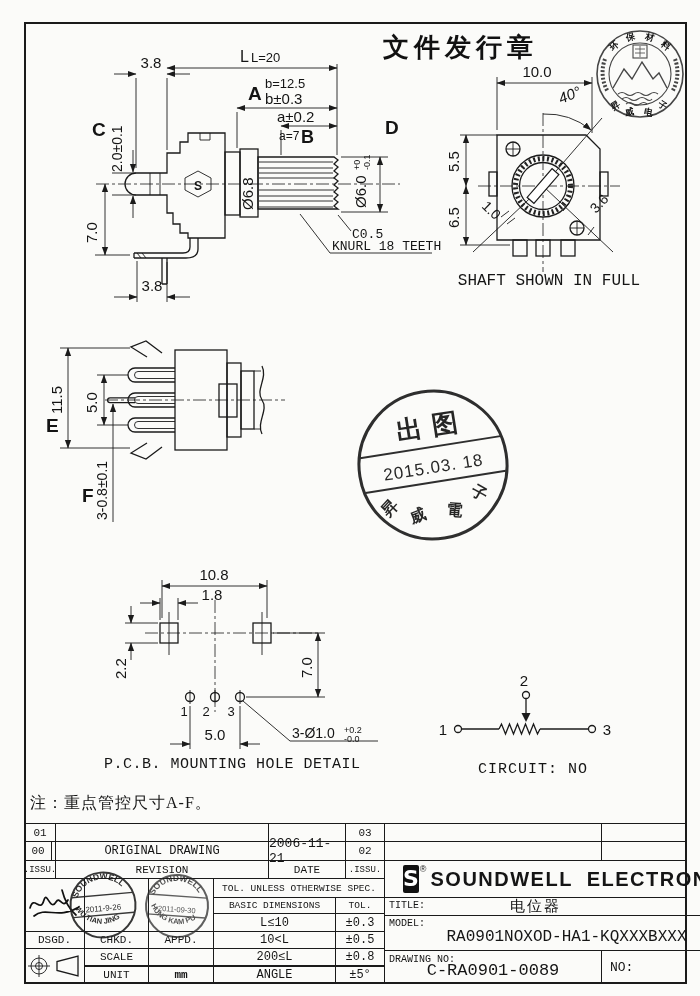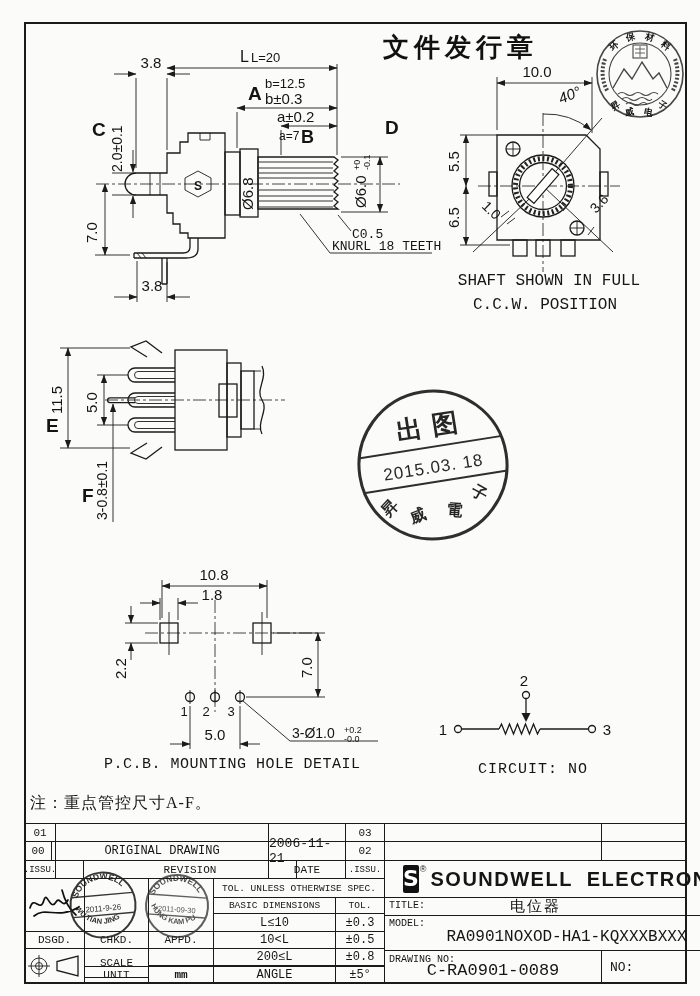--- a/index.html
+++ b/index.html
@@ -240,21 +240,20 @@
     </g>
     <g>
       <path class="tn" d="M569,203 l-6,8 M594,227 l-6,8"></path>
       <g transform="translate(596,214) rotate(-47)">
           <text font-size="14">3.6</text>
         </g>
     </g>
   </svg>
 
   <div class="abs mono" style="left:449px;top:272px;width:200px;text-align:center;font-size:16px;">SHAFT SHOWN IN FULL</div>
-  <div class="abs mono" style="left:445px;top:296px;width:200px;text-align:center;font-size:16px;">C.C.W. POSITION</div>
 
   <svg style="left:40px;top:330px;" width="250" height="205" viewBox="40 330 250 205">
     <defs>
       <marker id="ar3" viewBox="0 0 10 10" refX="9" refY="5" markerWidth="10" markerHeight="10" orient="auto-start-reverse">
         <path d="M0,1.5 L9.5,5 L0,8.5 z" fill="#1b1b1b"></path>
       </marker>
     </defs>
     <line class="cl" x1="105" y1="400" x2="285" y2="400"></line>
     <rect class="ln" x="175" y="350" width="52" height="100" fill="#fbfbf9"></rect>
     <rect class="ln" x="219" y="384" width="18" height="33"></rect>
@@ -412,21 +411,21 @@
   <div class="cell mono" style="left:601px;top:823px;width:86px;height:19px;font-size:11px;"></div>
 
   <div class="cell mono" style="left:24px;top:841px;width:28px;height:20px;font-size:11px;">00</div>
   <div class="cell mono" style="left:55px;top:841px;width:214px;height:20px;font-size:12px;">ORIGINAL  DRAWING</div>
   <div class="cell mono" style="left:268px;top:841px;width:78px;height:20px;font-size:13px;">2006-11-21</div>
   <div class="cell mono" style="left:345px;top:841px;width:40px;height:20px;font-size:11px;">02</div>
   <div class="cell mono" style="left:384px;top:841px;width:218px;height:20px;font-size:11px;"></div>
   <div class="cell mono" style="left:601px;top:841px;width:86px;height:20px;font-size:11px;"></div>
 
   <div class="cell mono" style="left:24px;top:860px;width:32px;height:19px;font-size:9px;">.ISSU.</div>
-  <div class="cell mono" style="left:55px;top:860px;width:214px;height:19px;font-size:11px;margin-left:28px;">REVISION</div>
+  <div class="cell mono" style="left:55px;top:860px;width:214px;height:19px;font-size:11px;">REVISION</div>
   <div class="cell mono" style="left:268px;top:860px;width:78px;height:19px;font-size:11px;">DATE</div>
   <div class="cell mono" style="left:345px;top:860px;width:40px;height:19px;font-size:9px;">.ISSU.</div>
 
   <div class="cell" style="left:384px;top:860px;width:303px;height:38px;justify-content:flex-start;padding-left:18px;">
     <span style="position:relative;display:inline-block;width:27px;height:28px;background:#111;border-radius:2px;text-align:center;">
       <span style="color:#fff;font-weight:bold;font-size:22px;line-height:28px;font-family:'DejaVu Sans',sans-serif;">S</span>
     </span>
     <span style="font-size:9px;position:relative;top:-10px;left:1px;">®</span>
     <span style="font-size:20px;font-weight:bold;letter-spacing:1.5px;margin-left:5px;white-space:pre;">SOUNDWELL  ELECTRONIC</span>
   </div>
@@ -458,21 +457,21 @@
   <div class="cell mono" style="left:148px;top:931px;width:66px;height:18px;font-size:11px;">APPD.</div>
 
   <div class="cell" style="left:24px;top:948px;width:61px;height:36px;">
     <svg width="58" height="34" viewBox="0 0 58 34" style="position:static;">
       <circle cx="13" cy="17" r="8" class="tn"></circle>
       <circle cx="13" cy="17" r="3.5" class="tn"></circle>
       <path class="tn" d="M2,17 H24 M13,6 V28"></path>
       <path class="ln" d="M31,12.5 L31,21.5 L52,27 L52,7 Z"></path>
     </svg>
   </div>
-  <div class="cell mono" style="left:84px;top:948px;width:65px;height:30px;font-size:11px;">SCALE</div>
+  <div class="cell mono" style="left:84px;top:948px;width:65px;height:18px;font-size:11px;">SCALE</div>
   <div class="cell" style="left:148px;top:948px;width:66px;height:18px;"></div>
   <div class="cell mono" style="left:84px;top:966px;width:65px;height:18px;font-size:11px;">UNIT</div>
   <div class="cell mono" style="left:148px;top:966px;width:66px;height:18px;font-size:11px;font-weight:bold;">mm</div>
 
   <div class="cell mono" style="left:213px;top:878px;width:172px;height:20px;font-size:9.5px;">TOL. UNLESS OTHERWISE SPEC.</div>
   <div class="cell mono" style="left:213px;top:897px;width:123px;height:17px;font-size:9.5px;">BASIC DIMENSIONS</div>
   <div class="cell mono" style="left:335px;top:897px;width:50px;height:17px;font-size:9.5px;">TOL.</div>
 
   <div class="cell mono" style="left:213px;top:913px;width:123px;height:19px;font-size:12px;">L≤10</div>
   <div class="cell mono" style="left:335px;top:913px;width:50px;height:19px;font-size:12px;">±0.3</div>

